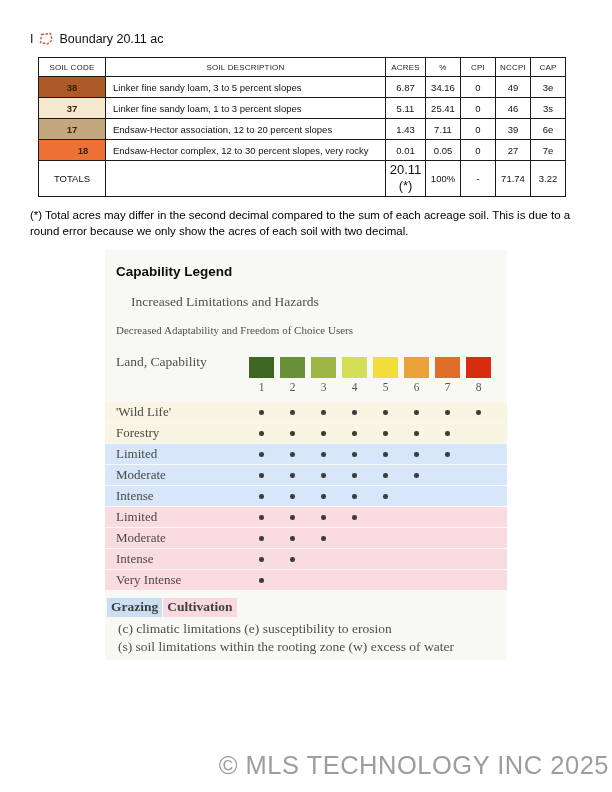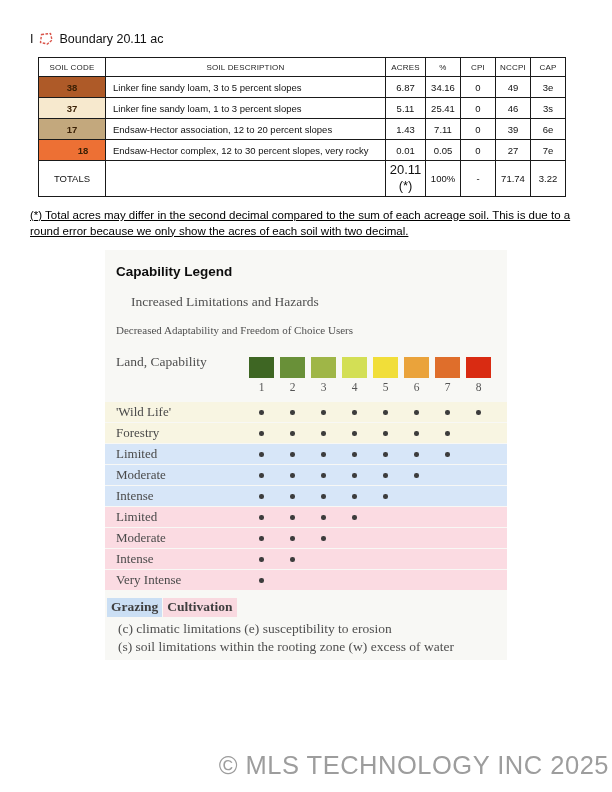--- a/index.html
+++ b/index.html
@@ -17,21 +17,21 @@
              width:527px;border:1.5px solid #1a1a1a;}
   table.soil th, table.soil td{border:1px solid #1a1a1a;padding:0 3px;overflow:hidden;}
   table.soil th{height:18px;font-size:8px;font-weight:400;color:#222;text-align:center;letter-spacing:.2px;}
   table.soil td{height:20px;font-size:9.5px;color:#111;text-align:center;}
   table.soil td.desc{text-align:left;padding-left:7px;}
   table.soil td.code{font-weight:700;color:#3a2005;}
   table.soil tr.totals td{height:28px;}
   table.soil td.tot-acres{word-break:break-all;line-height:1.25;font-size:13px;padding:1px 2px;}
 
   
-  .footnote{position:absolute;left:30px;top:208px;width:556px;font-size:11.5px;line-height:1.35;color:#000;text-decoration:underline;}
+  .footnote{position:absolute;left:30px;top:208px;width:556px;font-size:11.5px;line-height:1.35;color:#000;}
 
   
   .panel{position:absolute;left:105px;top:250px;width:402px;height:410px;background:#f8f8f5;}
   .panel .p-title{position:absolute;left:11px;top:14px;font-size:13.5px;font-weight:700;color:#0d0d0d;}
   .serif{font-family:"Liberation Serif","DejaVu Serif",serif;color:#4f4f4f;}
   .panel .p-line1{position:absolute;left:26px;top:44px;font-size:13.5px;}
   .panel .p-line2{position:absolute;left:11px;top:74px;font-size:11px;}
   .panel .p-scale-label{position:absolute;left:11px;top:104px;font-size:13.5px;}
   .swatch{position:absolute;top:107px;width:25px;height:21px;}
   .class-num{position:absolute;top:131px;width:25px;text-align:center;font-size:11.5px;

